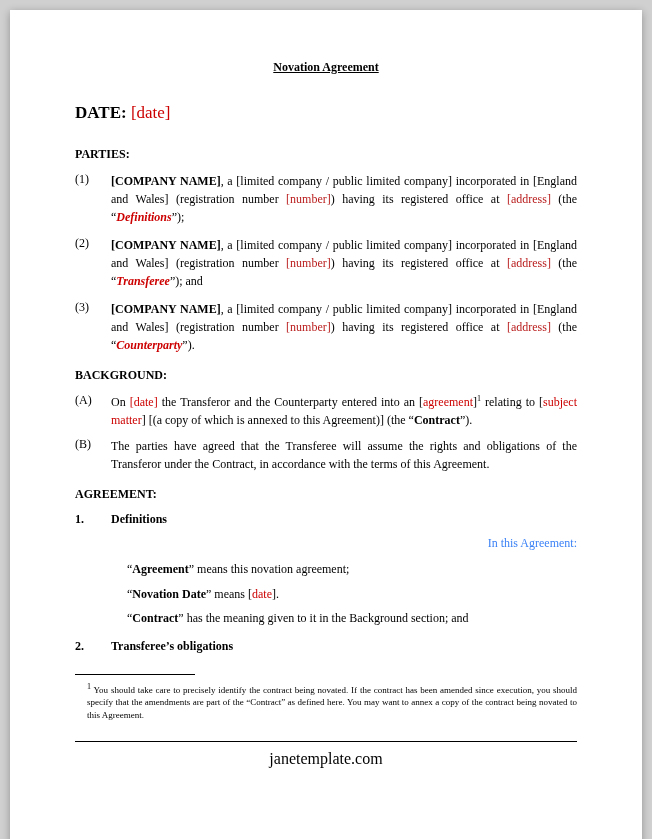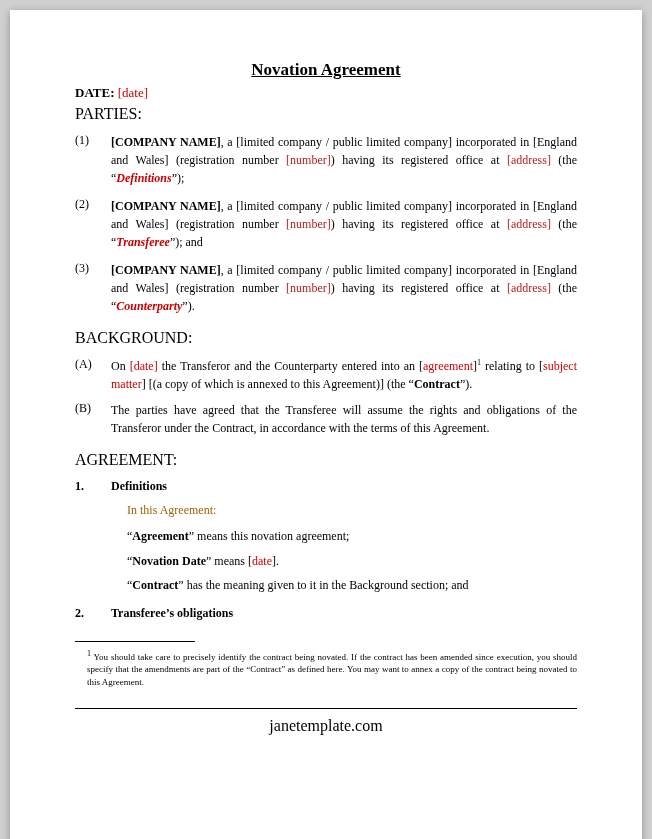--- a/index.html
+++ b/index.html
@@ -22,44 +22,44 @@
       width: 652px;
       min-height: 839px;
       background: #ffffff;
       padding: 50px 65px 60px 65px;
       position: relative;
       box-shadow: 0 2px 8px rgba(0,0,0,0.3);
     }
 
     .title {
       text-align: center;
+      font-size: 12px;
+      font-weight: bold;
+      text-decoration: underline;
+      color: #000;
+      margin-bottom: 28px;
+    }
+
+    .date-line {
       font-size: 17px;
-      font-weight: bold;
-      text-decoration: underline;
-      color: #000;
-      margin-bottom: 5px;
-    }
-
-    .date-line {
-      font-size: 13px;
-      color: #000;
-      margin-bottom: 4px;
+      color: #000;
+      margin-bottom: 24px;
     }
 
     .date-line .label {
       font-weight: bold;
     }
 
     .date-line .placeholder {
       color: #cc0000;
     }
 
     .section-heading {
-      font-size: 16px;
-      font-weight: normal;
+      font-size: 12px;
+      font-weight: bold;
       color: #000;
       margin-bottom: 10px;
     }
 
     .parties-list {
       margin-bottom: 14px;
     }
 
     .party-item {
       display: flex;
@@ -276,21 +276,21 @@
   <div class="section-heading">AGREEMENT:</div>
 
   <div class="agreement-section">
 
     <div class="numbered-clause">
       <span class="clause-num">1.</span>
       <span class="clause-title">Definitions</span>
     </div>
 
     <div class="definitions-body">
-      <span class="def-intro" style="color:#a16207;">In this Agreement:</span>
+      <span class="def-intro" style="color:#3b82f6;text-align:right;">In this Agreement:</span>
       <span class="def-line">
         “<span class="def-term">Agreement</span>” means this novation agreement;
       </span>
       <span class="def-line">
         “<span class="def-term">Novation Date</span>” means [<span class="placeholder">date</span>].
       </span>
       <span class="def-line">
         “<span class="def-term">Contract</span>” has the meaning given to it in the Background section; and
       </span>
     </div>

